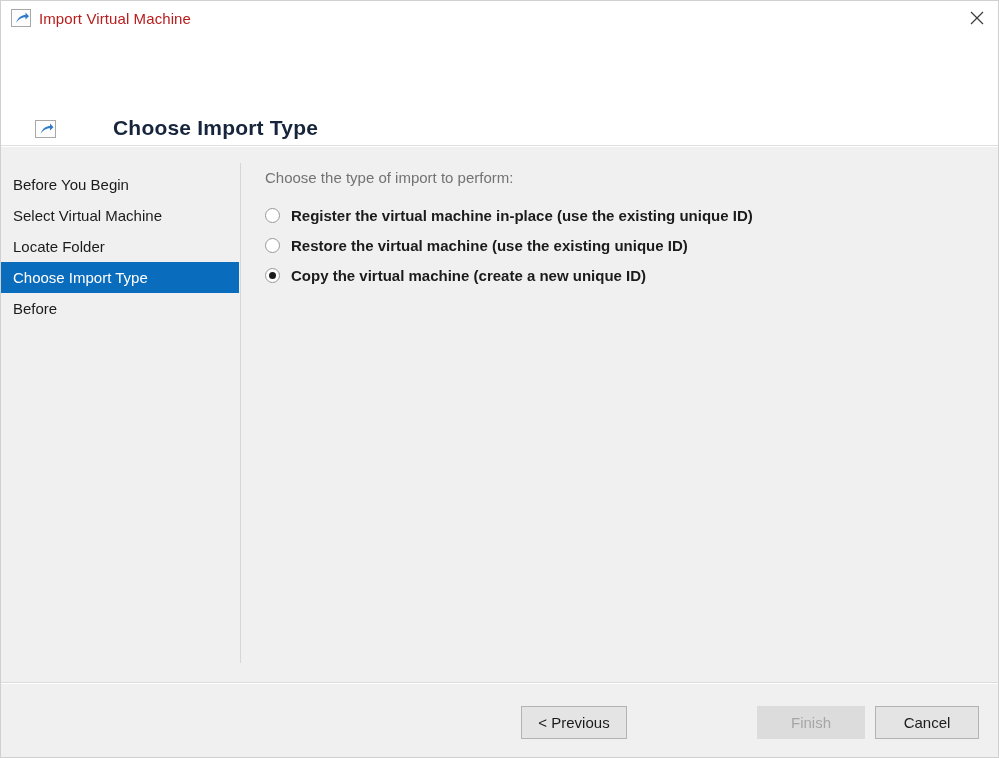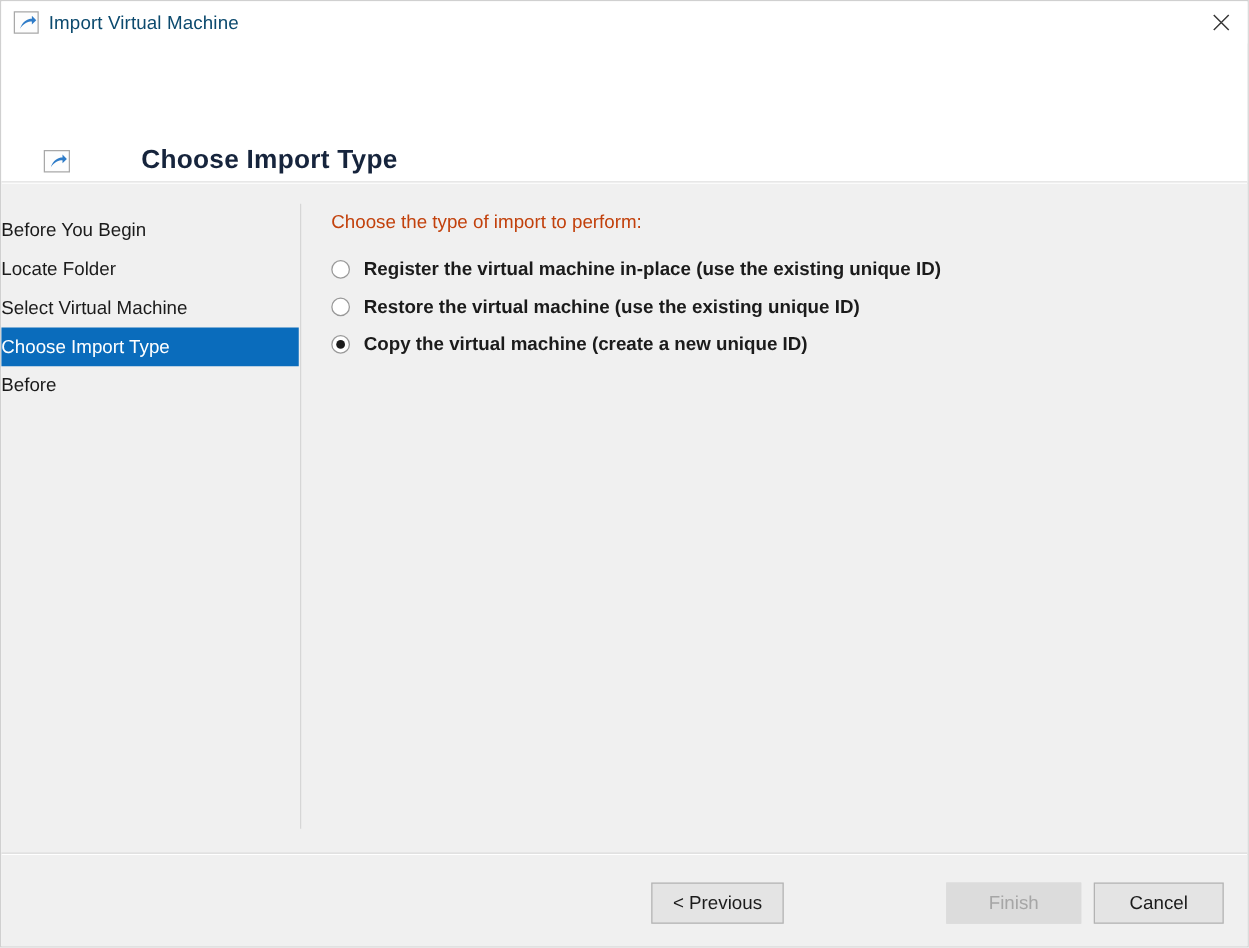--- a/index.html
+++ b/index.html
@@ -42,21 +42,21 @@
     box-sizing: border-box;
     border: 1px solid #a8a8a8;
     background: #fdfdfd;
     position: relative;
     flex: none;
   }
   #title-icon svg { position: absolute; left: 2px; top: 1px; }
   #title-text {
     margin-left: 8px;
     font-size: 15px;
-    color: #0c4a6e;
+    color: #b91c1c;
     letter-spacing: 0.1px;
     white-space: nowrap;
   }
   #close-button {
     position: absolute;
     right: 0; top: 0;
     width: 46px;
     height: 33px;
     display: flex;
     align-items: center;
@@ -119,41 +119,42 @@
   #sidebar {
     position: absolute;
     left: 0;
     top: 22px;
     width: 238px;
   }
   .nav-item {
     height: 31px;
     display: flex;
     align-items: center;
+    padding-left: 12px;
     box-sizing: border-box;
     font-size: 15px;
     color: #1b1b1b;
     white-space: nowrap;
     cursor: default;
   }
   .nav-item.selected {
     background: #0a6cbc;
     color: #ffffff;
   }
 
   
   #main {
     position: absolute;
     left: 264px;
     top: 22px;
     width: 710px;
   }
   #prompt {
     font-size: 15px;
-    color: #c2410c;
+    color: #737373;
     white-space: nowrap;
     margin-bottom: 14px;
   }
   .radio-row {
     display: flex;
     align-items: center;
     height: 30px;
     cursor: default;
   }
   .radio-mark {
@@ -253,24 +254,24 @@
   </div>
 
   <div id="body">
     <div id="divider"></div>
 
     <div id="sidebar">
       <div class="nav-item">
         <span>Before You Begin</span>
       </div>
       <div class="nav-item">
+        <span>Select Virtual Machine</span>
+      </div>
+      <div class="nav-item">
         <span>Locate Folder</span>
-      </div>
-      <div class="nav-item">
-        <span>Select Virtual Machine</span>
       </div>
       <div class="nav-item selected">
         <span>Choose Import Type</span>
       </div>
       <div class="nav-item">
         <span>Before</span>
       </div>
     </div>
 
     <div id="main">

